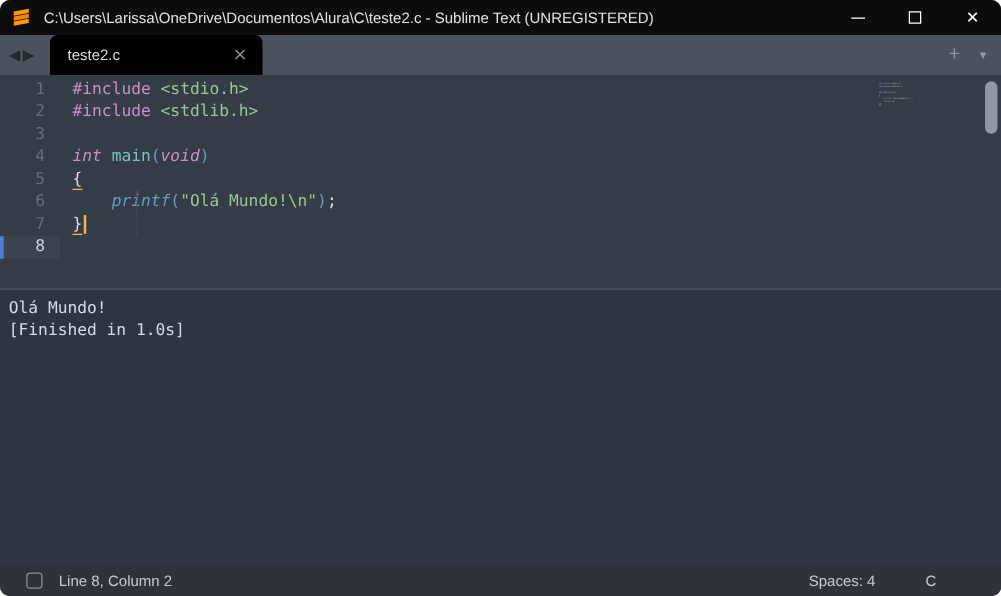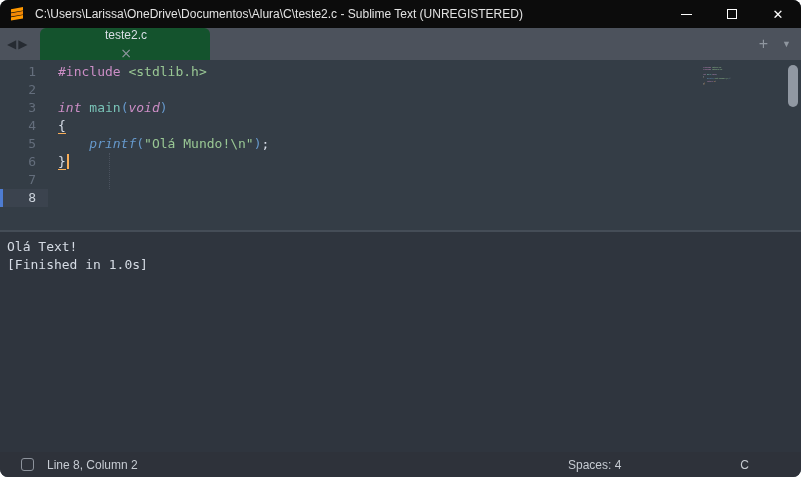--- a/index.html
+++ b/index.html
@@ -19,23 +19,23 @@
   .glyph-min{display:block;width:11px;height:1px;background:#ffffff;}
   .glyph-max{display:block;width:10px;height:10px;border:1px solid #ffffff;}
   .glyph-close{font-size:13px;line-height:1;color:#ffffff;font-family:"DejaVu Sans",sans-serif;}
   
   .menubar{height:22px;background:#2b2b2b;display:flex;align-items:center;padding-left:4px;flex:0 0 auto;}
   .menu-item{color:#e6e6e6;font-size:12.5px;padding:0 9px;line-height:22px;cursor:default;}
   
   .tabbar{height:32px;background:#4c525c;position:relative;flex:0 0 auto;}
   .tab-nav{position:absolute;left:7px;top:0;height:32px;display:flex;align-items:center;gap:2px;}
   .tab-nav span{color:#262b32;font-size:12px;line-height:1;}
-  .tab{position:absolute;left:40px;top:0;width:170px;height:32px;background:#14532d;
+  .tab{position:absolute;left:40px;top:0;width:170px;height:32px;background:#000000;
        border-top-left-radius:6px;border-top-right-radius:6px;
-       display:flex;align-items:center;padding:0 12px 0 14px;flex-direction:column;}
+       display:flex;align-items:center;padding:0 12px 0 14px;}
   .tab-label{color:#d9dee6;font-size:12px;flex:1;}
   .tab-close{color:#8f969f;font-size:14px;line-height:1;font-family:"DejaVu Sans",sans-serif;}
   .tab-right{position:absolute;right:10px;top:0;height:32px;display:flex;align-items:center;gap:14px;}
   .tab-plus{color:#8f969f;font-size:16px;line-height:1;}
   .tab-overflow{color:#8f969f;font-size:9px;line-height:1;}
   
   .editor{height:170px;background:#343d46;display:flex;position:relative;flex:0 0 auto;
           font-family:"DejaVu Sans Mono","Liberation Mono",monospace;font-size:13px;}
   .gutter{width:48px;padding-top:3px;flex:0 0 auto;}
   .gutter-line{height:18px;line-height:18px;text-align:right;padding-right:12px;color:#646e7c;}
@@ -51,21 +51,21 @@
   
   .divider{height:2px;background:#454d57;flex:0 0 auto;}
   .output-panel{flex:1;background:#2f353e;padding:6px 0 0 7px;
                 font-family:"DejaVu Sans Mono","Liberation Mono",monospace;font-size:13px;}
   .output-line{height:18px;line-height:18px;color:#d5dbe4;white-space:pre;}
   
   .statusbar{height:25px;background:#2e323a;display:flex;align-items:center;flex:0 0 auto;
              color:#c6cbd2;font-size:12px;}
   .status-icon{width:13px;height:13px;border:1px solid #8d939c;border-radius:3px;margin:0 13px 0 21px;flex:0 0 auto;}
   .status-right{margin-left:auto;display:flex;align-items:center;}
-  .status-spaces{margin-right:119px;}
+  .status-spaces{margin-right:40px;}
   .status-syntax{margin-right:52px;}
 </style>
 </head>
 <body>
 
 <div class="window">
 
   <div class="titlebar">
     <svg class="app-icon" viewBox="0 0 16 16">
       <path d="M2 3.2 L14 1 L14 4.4 L2 6.6 Z" fill="#ff9800"></path>
@@ -108,20 +108,21 @@
         <div class="gutter-line">2</div>
         <div class="gutter-line">3</div>
         <div class="gutter-line">4</div>
         <div class="gutter-line">5</div>
         <div class="gutter-line">6</div>
         <div class="gutter-line">7</div>
         <div class="gutter-line active">8</div>
       </div>
     <div class="code-col">
       <div class="code-lines">
+          <div class="code-line"><span style="color: rgb(204, 142, 198);">#include</span><span style="color: rgb(216, 222, 233);"> </span><span style="color: rgb(153, 199, 148);">&lt;stdio.h&gt;</span></div>
           <div class="code-line"><span style="color: rgb(204, 142, 198);">#include</span><span style="color: rgb(216, 222, 233);"> </span><span style="color: rgb(153, 199, 148);">&lt;stdlib.h&gt;</span></div>
           <div class="code-line"></div>
           <div class="code-line"><span style="color: rgb(204, 142, 198); font-style: italic;">int</span><span style="color: rgb(216, 222, 233);"> </span><span style="color: rgb(121, 195, 183);">main</span><span style="color: rgb(102, 153, 204);">(</span><span style="color: rgb(204, 142, 198); font-style: italic;">void</span><span style="color: rgb(102, 153, 204);">)</span></div>
           <div class="code-line"><span style="color: rgb(216, 222, 233); border-bottom: 1px solid rgb(249, 174, 88);">{</span></div>
           <div class="code-line"><span style="color: rgb(216, 222, 233);">    </span><span style="color: rgb(102, 153, 204); font-style: italic;">printf</span><span style="color: rgb(102, 153, 204);">(</span><span style="color: rgb(153, 199, 148);">"Olá Mundo!\n"</span><span style="color: rgb(102, 153, 204);">)</span><span style="color: rgb(216, 222, 233);">;</span></div>
           <div class="code-line"><span style="color: rgb(216, 222, 233); border-bottom: 1px solid rgb(249, 174, 88);">}</span><span class="cursor"></span></div>
         </div>
       <div class="indent-guide"></div>
     </div>
     <div class="minimap-wrap">
@@ -135,21 +136,21 @@
           <div class="code-line"><span style="color: rgb(216, 222, 233);">    </span><span style="color: rgb(204, 142, 198);">return</span><span style="color: rgb(216, 222, 233);"> </span><span style="color: rgb(249, 174, 88);">0</span><span style="color: rgb(216, 222, 233);">;</span></div>
           <div class="code-line"><span style="color: rgb(216, 222, 233); border-bottom: 1px solid rgb(249, 174, 88);">}</span><span class="cursor"></span></div>
         </div>
       </div>
     <div class="scrollbar-puck"></div>
   </div>
 
   <div class="divider"></div>
 
   <div class="output-panel">
-    <div class="output-line">Olá Text!</div>
+    <div class="output-line">Olá Mundo!</div>
     <div class="output-line">[Finished in 1.0s]</div>
   </div>
 
   <div class="statusbar">
     <span class="status-icon"></span>
     <span>Line 8, Column 2</span>
     <div class="status-right">
       <span class="status-spaces">Spaces: 4</span>
       <span class="status-syntax">C</span>
     </div>

